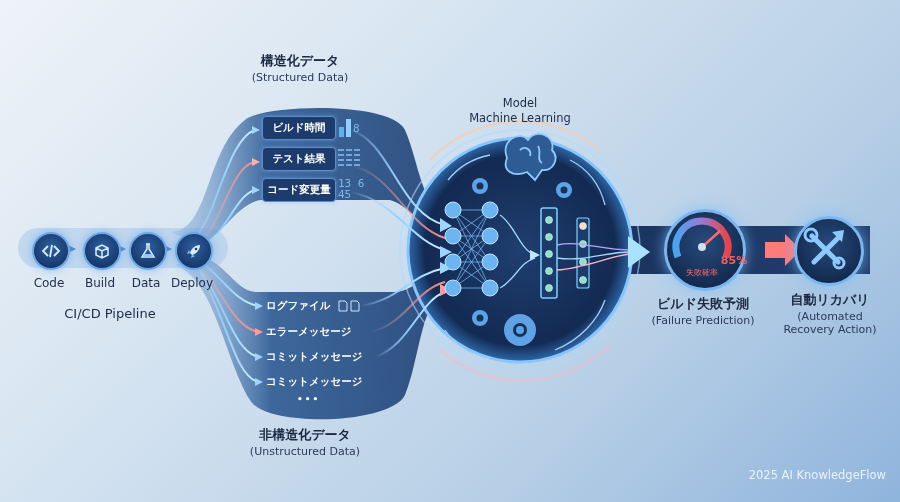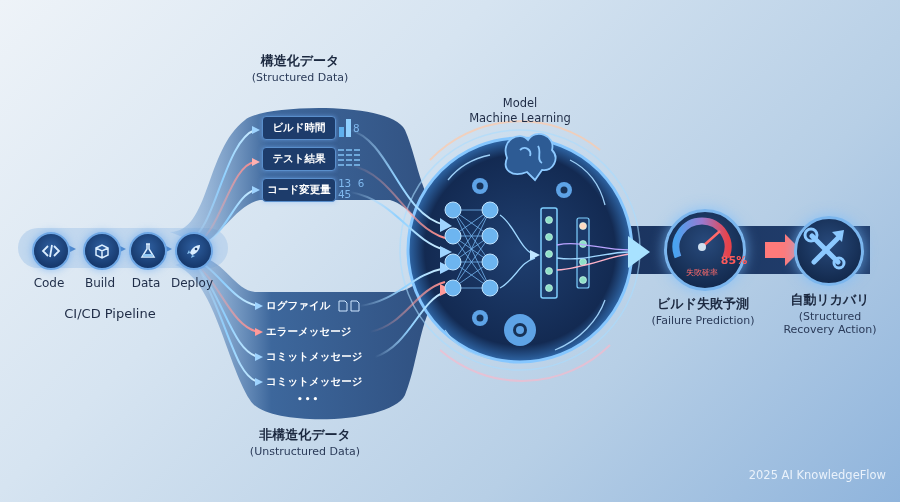--- a/index.html
+++ b/index.html
@@ -297,17 +297,17 @@
   <svg width="64" height="64" viewBox="0 0 64 64" style="position:absolute;left:-3px;top:-3px;">
     <path d="M18 20 L44 46" stroke="#8cc9ff" stroke-width="5" stroke-linecap="round"></path>
     <circle cx="17" cy="19" r="6" fill="none" stroke="#8cc9ff" stroke-width="3"></circle>
     <circle cx="45" cy="47" r="5" fill="none" stroke="#8cc9ff" stroke-width="3"></circle>
     <path d="M20 46 L44 22" stroke="#8cc9ff" stroke-width="5" stroke-linecap="round"></path>
     <polygon points="38,16 50,14 48,26" fill="#8cc9ff"></polygon>
   </svg>
 </div>
 <div class="label jp-title" style="left:780px;top:291px;width:100px;font-size:13px;">自動リカバリ</div>
 <div class="label en-sub" style="left:770px;top:310px;width:120px;font-size:11px;line-height:13px;">
-  <div>(Structured</div>
+  <div>(Automated</div>
   <div>Recovery Action)</div>
 </div>
 
 <div class="credit">2025 AI KnowledgeFlow</div>
 
 </body></html>

